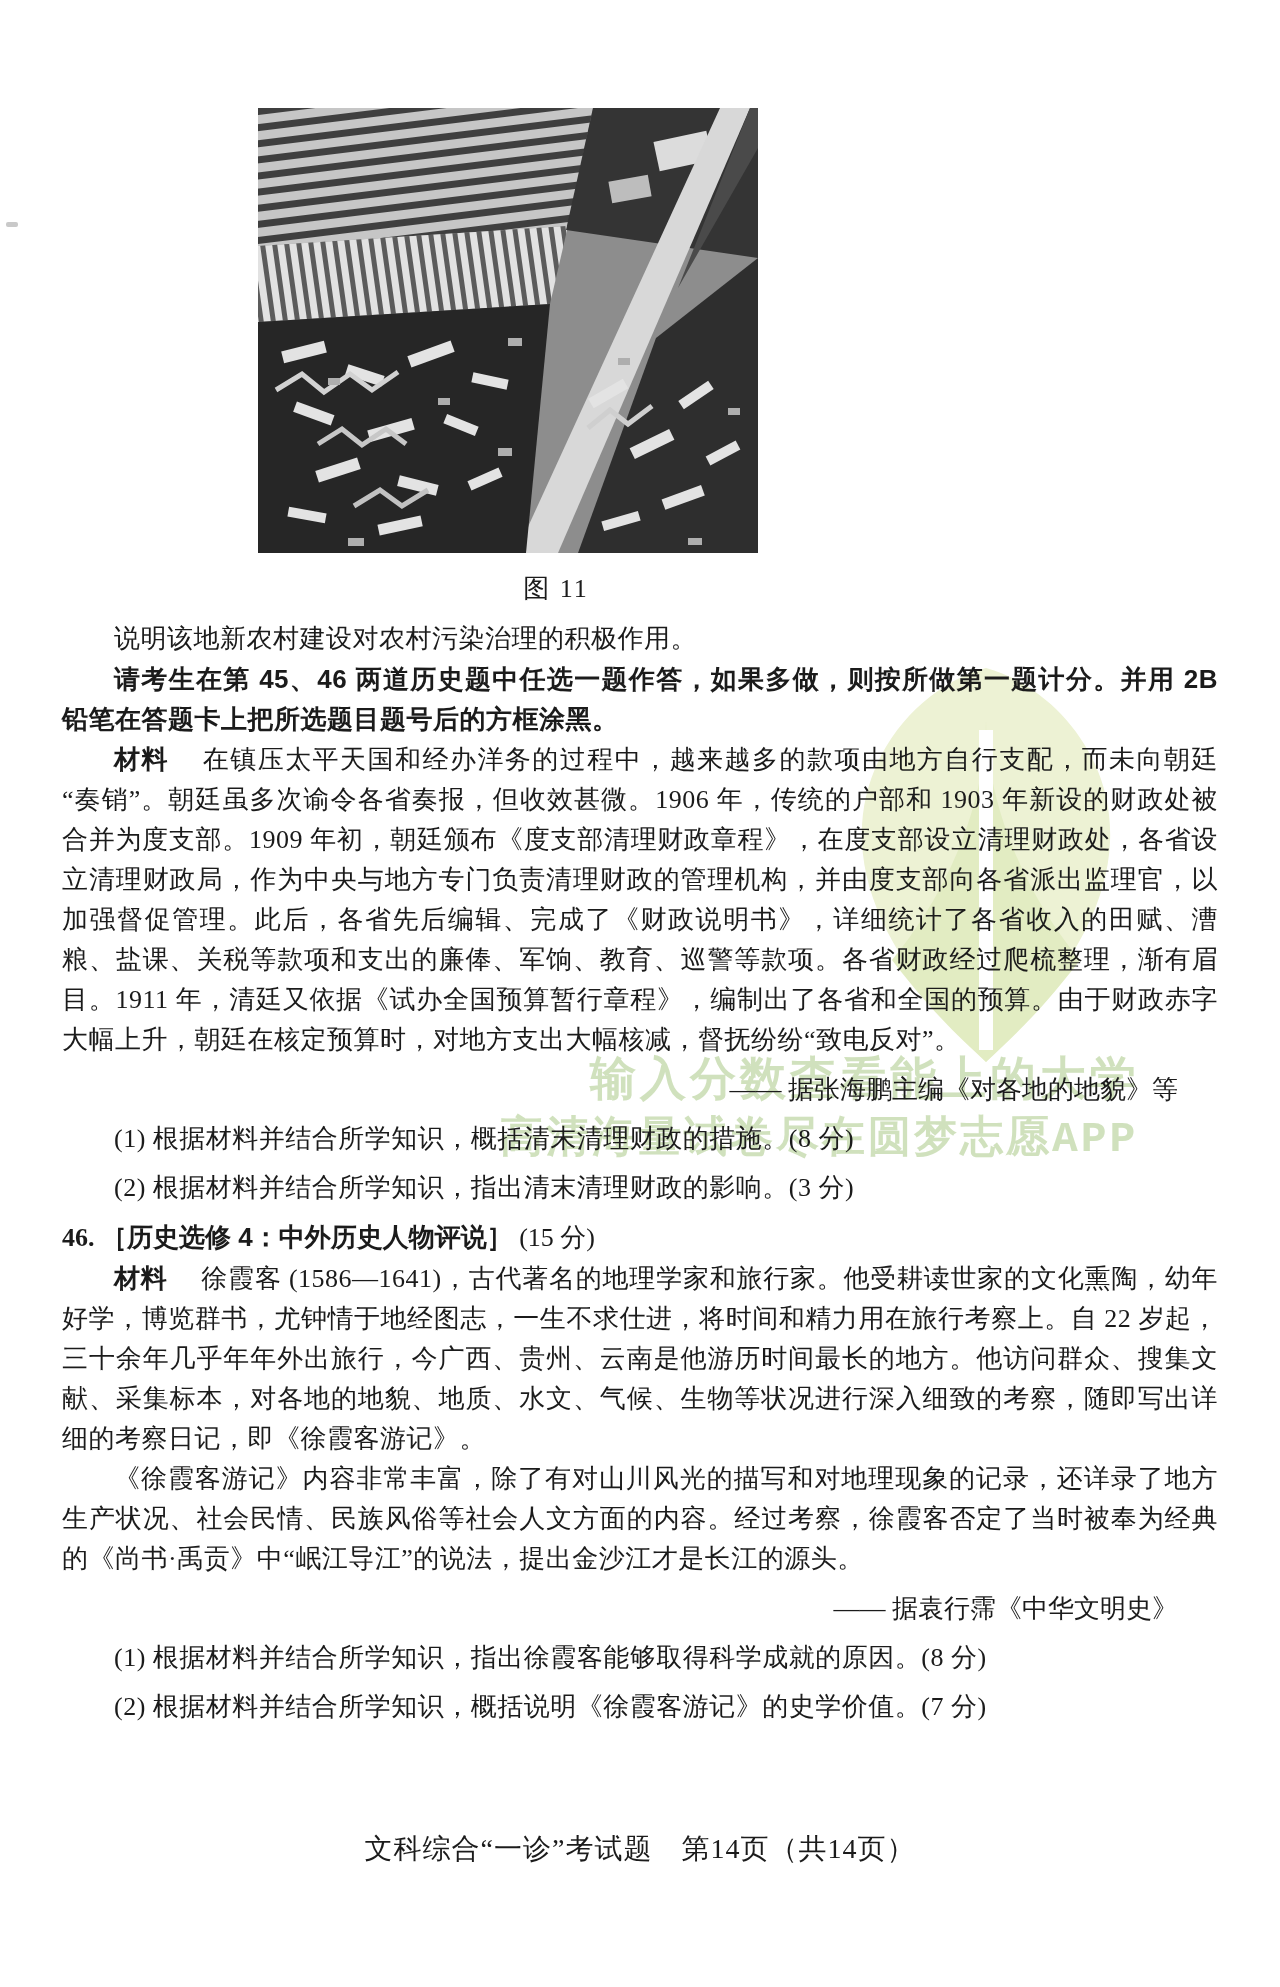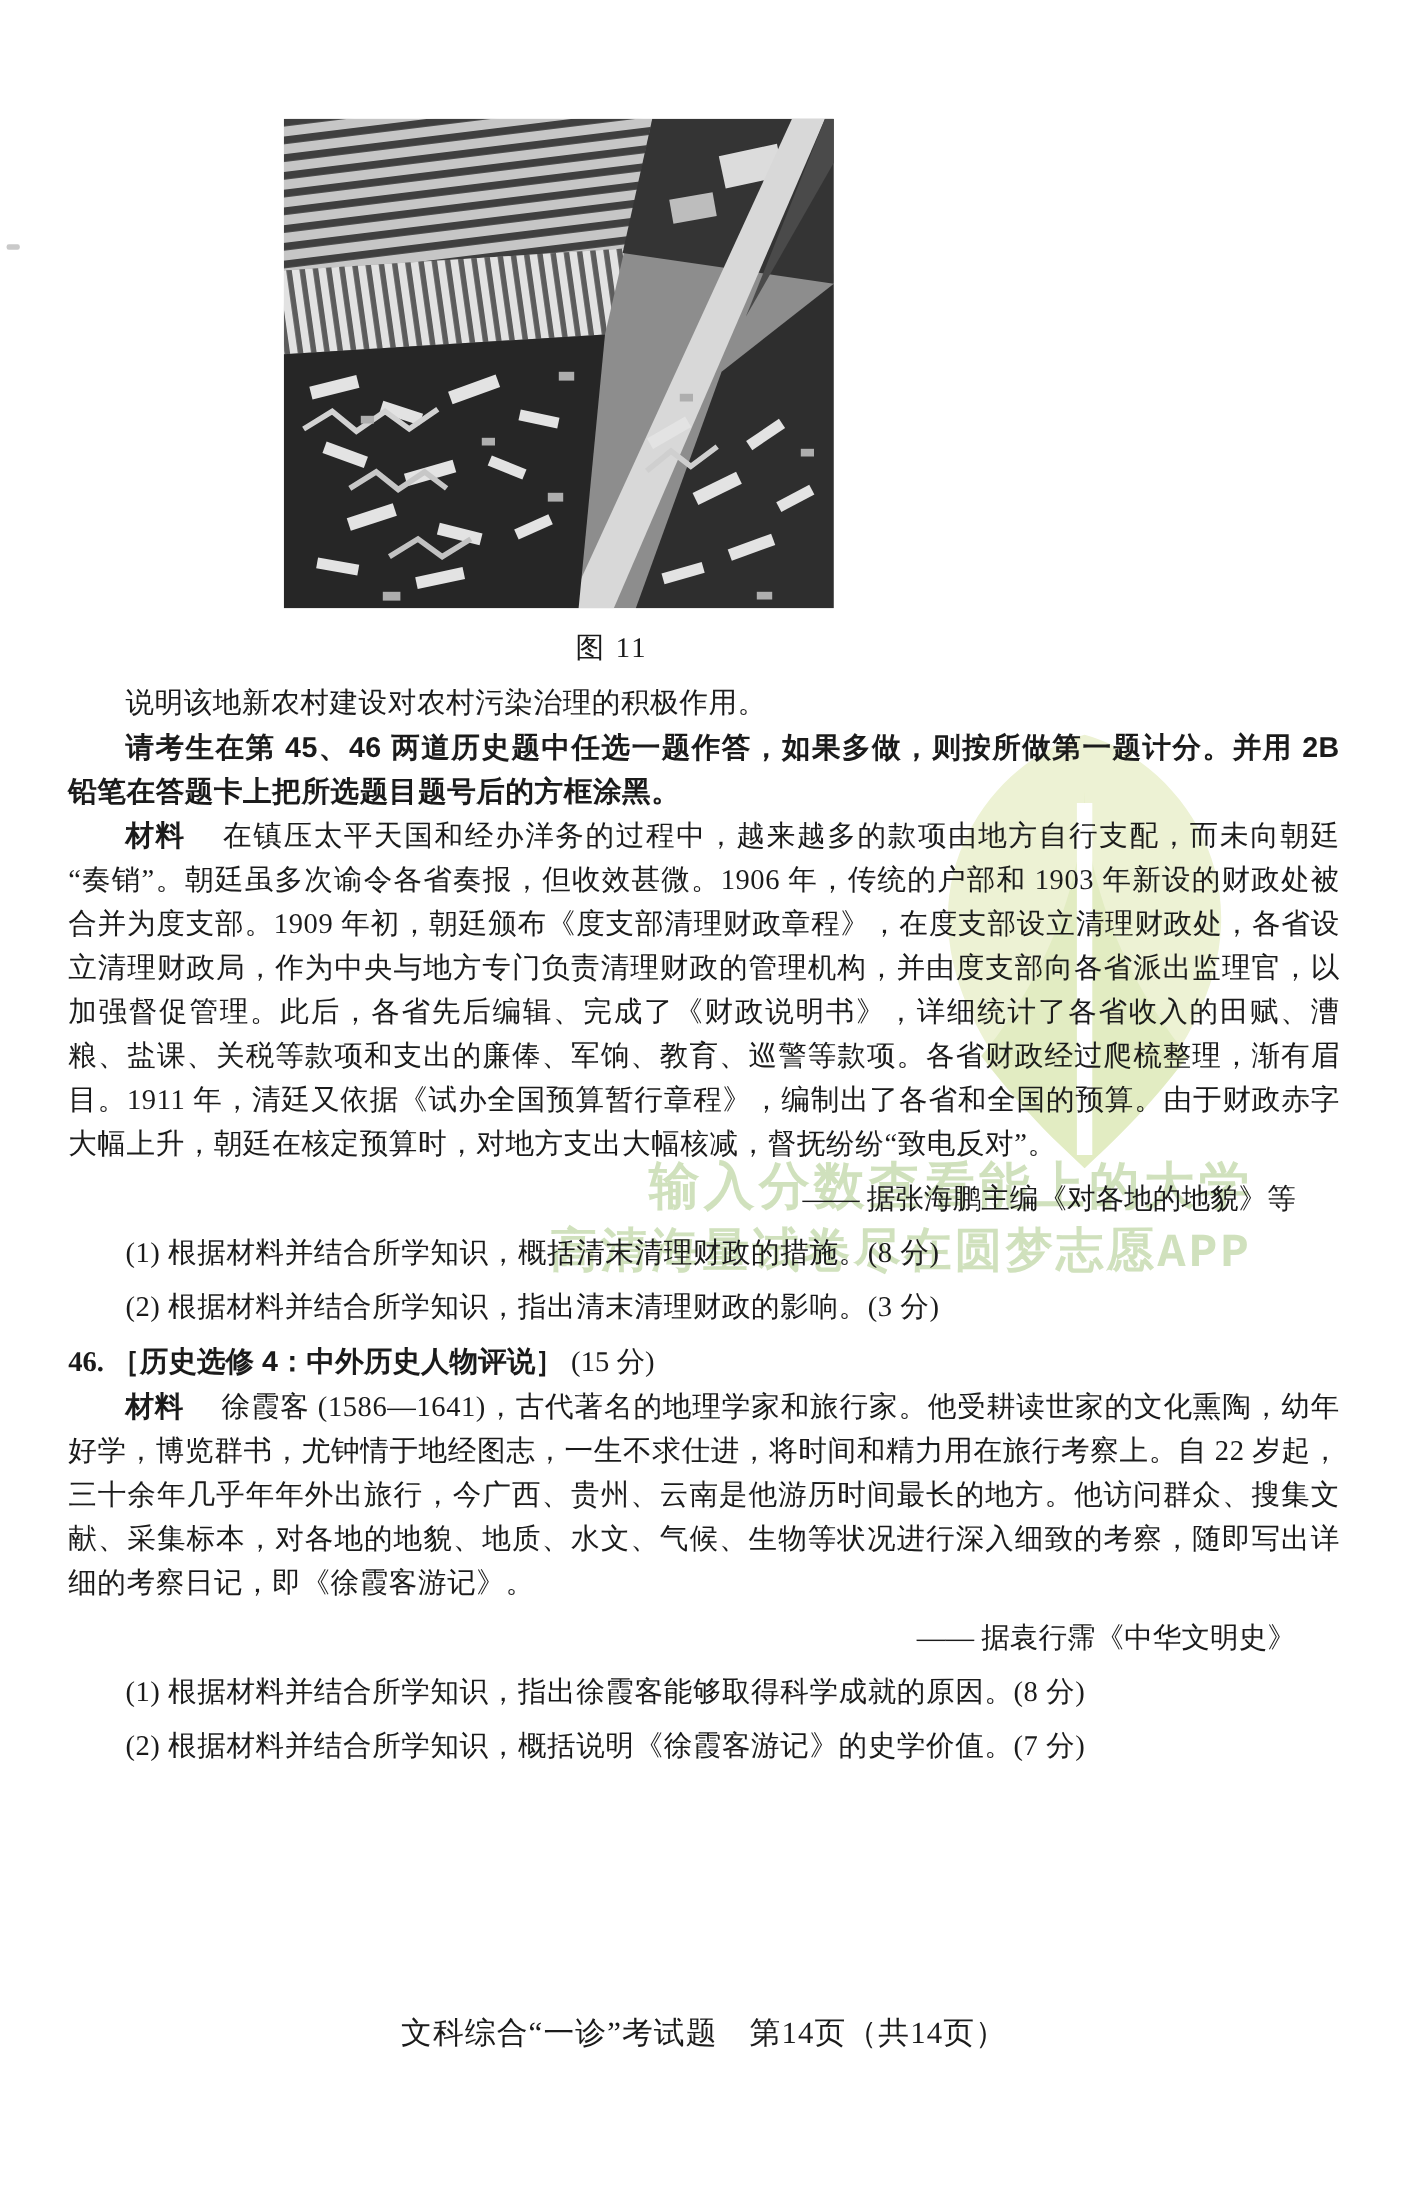--- a/index.html
+++ b/index.html
@@ -190,20 +190,21 @@
     <p class="body subq">(2) 根据材料并结合所学知识，指出清末清理财政的影响。(3 分)</p>
 
     <div class="q-heading">
       <span class="qnum">46.</span>
       <span class="qtitle">［历史选修 4：中外历史人物评说］</span>
       <span class="qscore">(15 分)</span>
     </div>
     <p class="body indent">
       <span class="mlabel">材料</span><span>徐霞客 (1586—1641)，古代著名的地理学家和旅行家。他受耕读世家的文化熏陶，幼年好学，博览群书，尤钟情于地经图志，一生不求仕进，将时间和精力用在旅行考察上。自 22 岁起，三十余年几乎年年外出旅行，今广西、贵州、云南是他游历时间最长的地方。他访问群众、搜集文献、采集标本，对各地的地貌、地质、水文、气候、生物等状况进行深入细致的考察，随即写出详细的考察日记，即《徐霞客游记》。</span>
     </p>
+    <p class="body indent">《徐霞客游记》内容非常丰富，除了有对山川风光的描写和对地理现象的记录，还详录了地方生产状况、社会民情、民族风俗等社会人文方面的内容。经过考察，徐霞客否定了当时被奉为经典的《尚书·禹贡》中“岷江导江”的说法，提出金沙江才是长江的源头。</p>
     <p class="source">—— 据袁行霈《中华文明史》</p>
     <p class="body subq">(1) 根据材料并结合所学知识，指出徐霞客能够取得科学成就的原因。(8 分)</p>
     <p class="body subq">(2) 根据材料并结合所学知识，概括说明《徐霞客游记》的史学价值。(7 分)</p>
 
   </div>
 
   <div class="footer">文科综合“一诊”考试题　第14页（共14页）</div>
 </div>
 
 </body></html>

